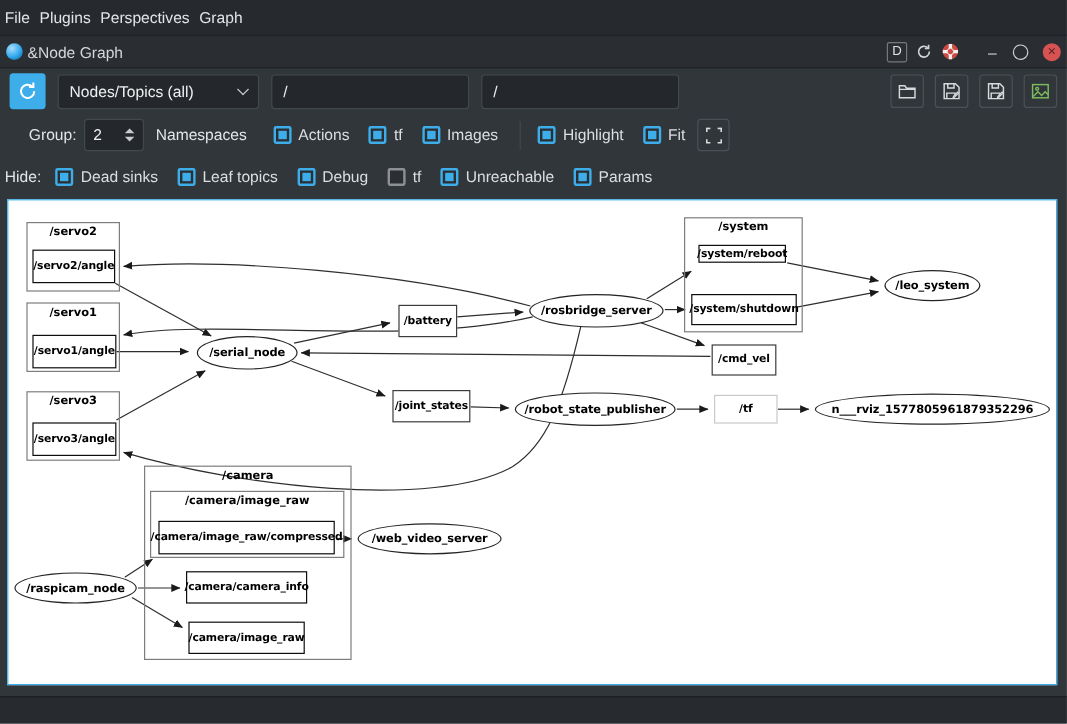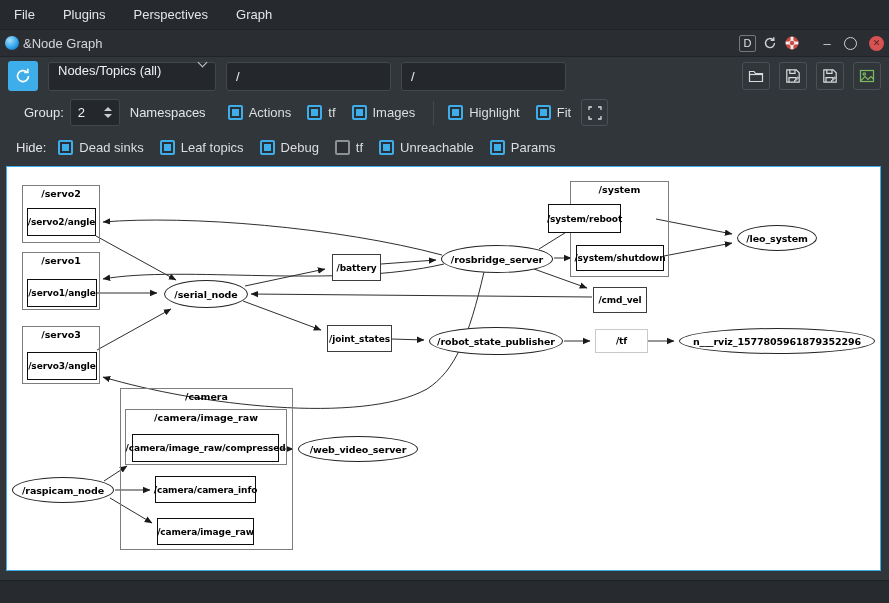--- a/index.html
+++ b/index.html
@@ -1,45 +1,45 @@
 <!DOCTYPE html>
 <html><head>
 <meta charset="utf-8">
 <style>
   * { box-sizing: border-box; margin: 0; padding: 0; }
   body { margin:0; background:#31363b; font-family:"Liberation Sans","DejaVu Sans",sans-serif; color:#dcdee0; }
   .window { position:relative; width:889px; height:603px; background:#31363b; overflow:hidden; }
 
   
   .menubar { display:flex; align-items:center; height:30px; background:#26292d; border-bottom:1px solid #1f2226; }
-  .menu-item { padding:0 14px; font-size:13px; line-height:29px; color:#e3e5e7; cursor:default; }
+  .menu-item { padding:0 4px; font-size:13px; line-height:29px; color:#e3e5e7; cursor:default; }
 
   
   .titlebar { display:flex; align-items:center; height:27px; background:#2a2e33; border-bottom:1px solid #202327; padding:0 5px; }
   .rqt-icon { width:14px; height:14px; border-radius:50%; background:radial-gradient(circle at 35% 30%, #aadcf7, #2fa7ee 55%, #16567e); margin-right:4px; flex:none; }
   .title-text { font-size:13px; color:#d3d7da; }
   .tb-btns { margin-left:auto; display:flex; align-items:center; gap:5px; }
   .dock-btn { width:17px; height:17px; border:1px solid #75797e; border-radius:2px; display:flex; align-items:center; justify-content:center; font-size:11px; color:#dfe1e3; }
   .tb-iconbtn { width:17px; height:17px; display:flex; align-items:center; justify-content:center; }
   .min-glyph { margin-left:16px; font-size:13px; color:#cfd3d6; width:12px; text-align:center; }
   .max-glyph { width:13px; height:13px; border:1.4px solid #cfd3d6; border-radius:50%; margin-left:6px; }
   .close-btn { width:15px; height:15px; border-radius:50%; background:#d75252; color:#572424; font-size:9px; font-weight:bold; display:flex; align-items:center; justify-content:center; margin-left:7px; }
 
   
   .toolbar { display:flex; align-items:center; height:38px; padding:0 8px; gap:10px; }
   .refresh-btn { width:30px; height:30px; background:#3daee9; border:none; border-radius:3px; display:flex; align-items:center; justify-content:center; flex:none; }
-  .combo { width:168px; height:29px; background:#24282c; border:1px solid #43484d; border-radius:3px; display:flex; align-items:flex-start; padding:0 9px; font-size:13px; color:#eff0f1; flex:none; }
+  .combo { width:168px; height:29px; background:#24282c; border:1px solid #43484d; border-radius:3px; display:flex; align-items:center; padding:0 9px; font-size:13px; color:#eff0f1; flex:none; }
   .combo .chev { margin-left:auto; width:7px; height:7px; border-right:1.6px solid #c8ccd0; border-bottom:1.6px solid #c8ccd0; transform:rotate(45deg); margin-top:-4px; }
   .line-edit { width:165px; height:29px; background:#24282c; border:1px solid #43484d; border-radius:3px; color:#eff0f1; font-size:13px; padding:0 9px; font-family:inherit; outline:none; }
   .tool-btns { margin-left:auto; display:flex; gap:9px; }
   .tool-btn { width:28px; height:28px; border:1px solid #4a5055; border-radius:3px; background:transparent; display:flex; align-items:center; justify-content:center; }
 
   
   .opts-row { display:flex; align-items:center; height:35px; padding:0 24px; font-size:13px; }
-  .hide-row { display:flex; align-items:center; height:34px; padding:0 4px; font-size:13px;margin-left:12px; }
+  .hide-row { display:flex; align-items:center; height:34px; padding:0 4px; font-size:13px; }
   .row-label { margin-right:6px; color:#e3e5e7; }
   .spinbox { width:50px; height:27px; background:#24282c; border:1px solid #43484d; border-radius:3px; display:flex; align-items:center; padding:0 7px; font-size:13px; color:#eff0f1; }
   .spin-arrows { margin-left:auto; display:flex; flex-direction:column; gap:3px; }
   .spin-up { width:0; height:0; border-left:4px solid transparent; border-right:4px solid transparent; border-bottom:4px solid #c8ccd0; }
   .spin-down { width:0; height:0; border-left:4px solid transparent; border-right:4px solid transparent; border-top:4px solid #c8ccd0; }
   .ns-label { margin-left:10px; }
   .cb { display:flex; gap:6px; margin-left:16px; cursor:default; }
   .cb .box { position:relative; width:15px; height:15px; border:2px solid #8d9196; border-radius:2px; background:#2b2f33; flex:none; }
   .cb.checked .box { border-color:#3daee9; }
   .cb.checked .box::after { content:""; position:absolute; inset:2px; background:#3daee9; }
@@ -260,21 +260,21 @@
     <div class="cluster" style="left:118px;top:242px;width:162px;height:56px">
       <span class="clabel">/camera/image_raw</span>
     </div>
 
     <div class="topic" style="left:20px;top:41px;width:69px;height:28px">/servo2/angle</div>
     <div class="topic" style="left:20px;top:112px;width:70px;height:28px">/servo1/angle</div>
     <div class="topic" style="left:20px;top:185px;width:70px;height:28px">/servo3/angle</div>
     <div class="topic thin" style="left:325px;top:87px;width:49px;height:27px">/battery</div>
     <div class="topic thin" style="left:320px;top:158px;width:65px;height:27px">/joint_states</div>
     <div class="topic thin" style="left:586px;top:120px;width:54px;height:26px">/cmd_vel</div>
-    <div class="topic" style="left:541px;top:37px;width:73px;height:29px">/system/reboot</div>
+    <div class="topic" style="left:575px;top:37px;width:73px;height:15px">/system/reboot</div>
     <div class="topic" style="left:569px;top:78px;width:88px;height:26px">/system/shutdown</div>
     <div class="topic faint" style="left:588px;top:162px;width:53px;height:24px">/tf</div>
     <div class="topic" style="left:148px;top:309px;width:101px;height:27px">/camera/camera_info</div>
     <div class="topic" style="left:125px;top:267px;width:147px;height:28px">/camera/image_raw/compressed</div>
     <div class="topic" style="left:150px;top:351px;width:97px;height:27px">/camera/image_raw</div>
 
     <div class="gnode" style="left:434px;top:78px;width:112px;height:28px">/rosbridge_server</div>
     <div class="gnode" style="left:157px;top:113px;width:84px;height:28px">/serial_node</div>
     <div class="gnode" style="left:422px;top:160px;width:134px;height:28px">/robot_state_publisher</div>
     <div class="gnode" style="left:730px;top:58px;width:80px;height:26px">/leo_system</div>

